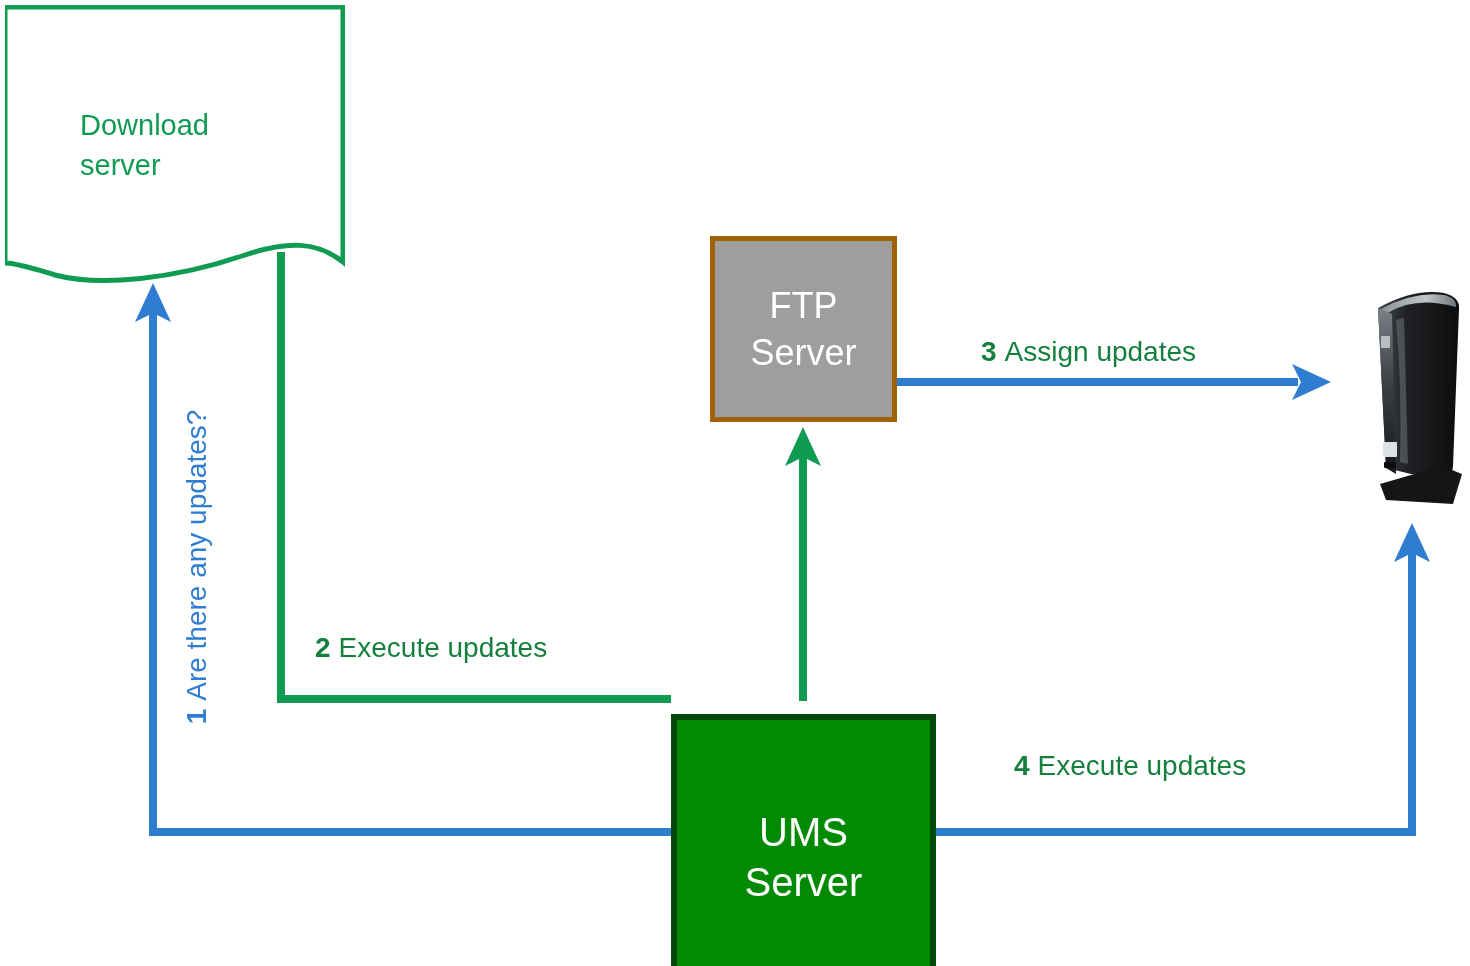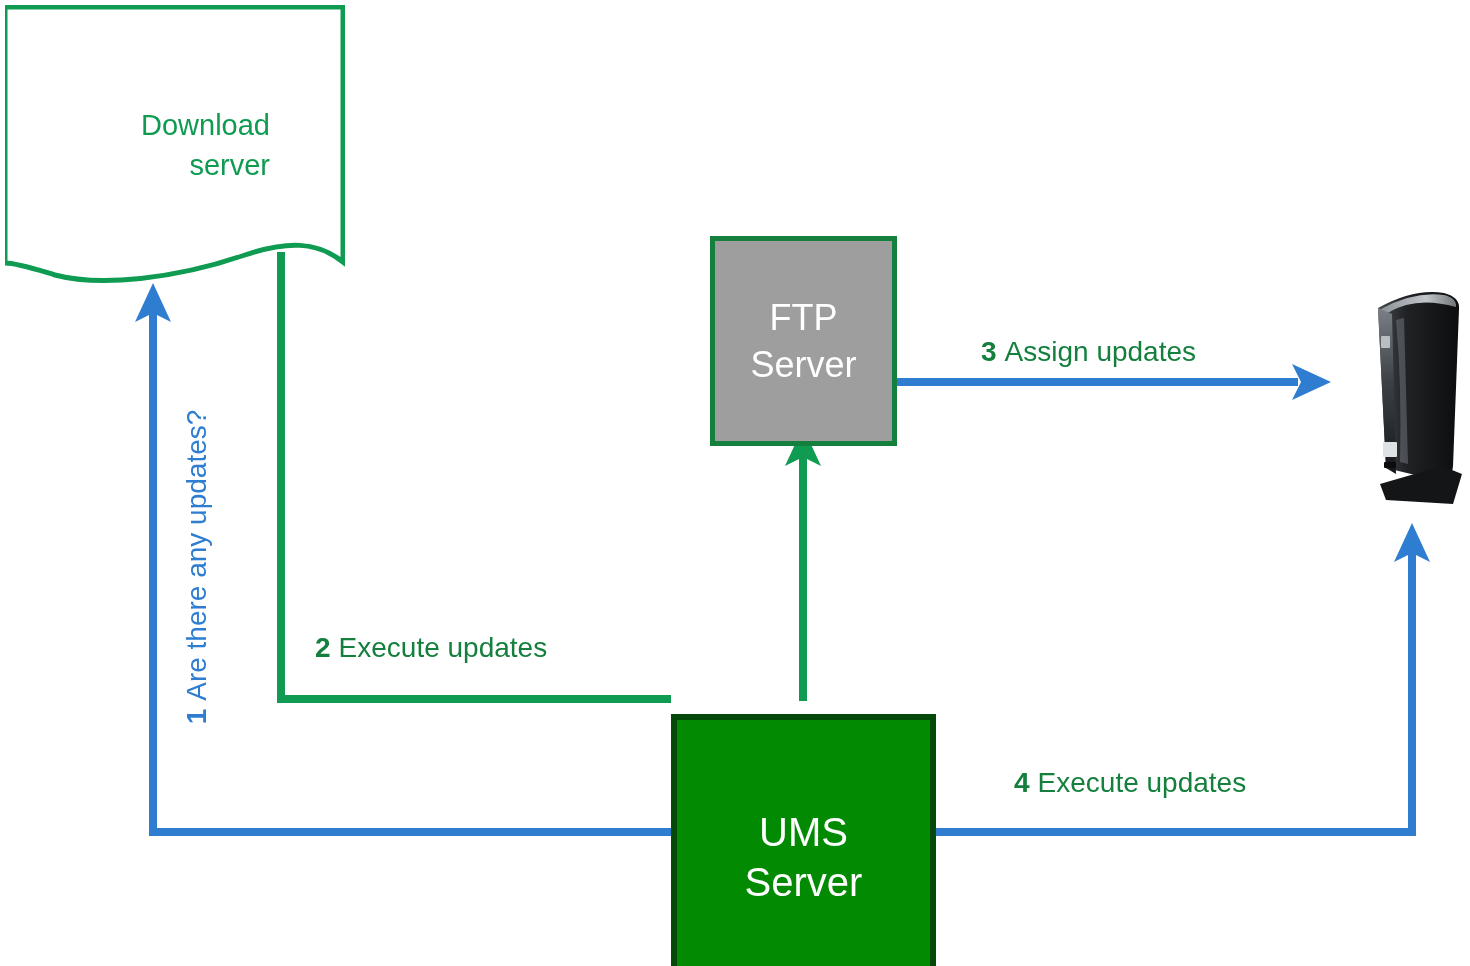--- a/index.html
+++ b/index.html
@@ -8,27 +8,27 @@
     font-family:"Liberation Sans", sans-serif;
   }
   .layer{position:absolute;left:0;top:0;}
   .node{position:absolute;box-sizing:border-box;display:flex;align-items:center;justify-content:center;text-align:center;}
 
   
   .doc-node{left:5px;top:5px;width:340px;height:280px;}
   .doc-node svg{position:absolute;left:0;top:0;}
   .doc-label{
     position:absolute;left:50%;top:100px;transform:translateX(-50%);
-    width:190px;color:#0f9b52;font-size:29px;line-height:40px;text-align:right;
+    width:190px;color:#0f9b52;font-size:29px;line-height:40px;text-align:left;
   }
 
   
   .ftp-node{
-    left:710px;top:236px;width:187px;height:210px;
-    background:#9e9e9e;border:5px solid #15803d;
+    left:710px;top:236px;width:187px;height:186px;
+    background:#9e9e9e;border:5px solid #a16207;
   }
   .ftp-label{color:#ffffff;font-size:36px;line-height:47px;width:130px;}
 
   
   .ums-node{
     left:671px;top:701px;width:265px;height:286px;
     background:#028b02;border:6px solid #05490a;margin-top:13px;
   }
   .ums-label{color:#ffffff;font-size:40px;line-height:50px;width:150px;}
 
@@ -37,21 +37,21 @@
 
   
   .edge-label{position:absolute;color:#15803d;font-size:28px;white-space:nowrap;}
   .edge-label b{margin-right:8px;}
   .edge-label-1{
     left:197px;top:567px;color:#2e7dd1;
     transform:translate(-50%,-50%) rotate(-90deg);
   }
   .edge-label-2{left:315px;top:632px;}
   .edge-label-3{left:981px;top:336px;}
-  .edge-label-4{left:1014px;top:767px;}
+  .edge-label-4{left:1014px;top:750px;}
 </style>
 </head>
 <body>
 
 <svg class="layer" width="1470" height="966" viewBox="0 0 1470 966">
 
   <g>
     <path d="M 671 832 L 153 832 L 153 312" fill="none" stroke="#2e7dd1" stroke-width="8"></path>
     <polygon points="153,283 135,322 153,313 171,322" fill="#2e7dd1"></polygon>
   </g>

